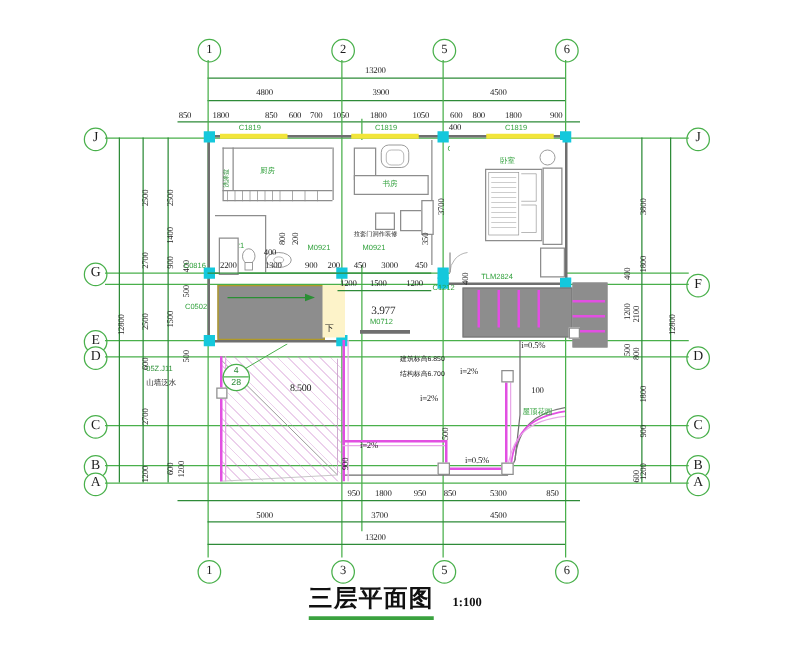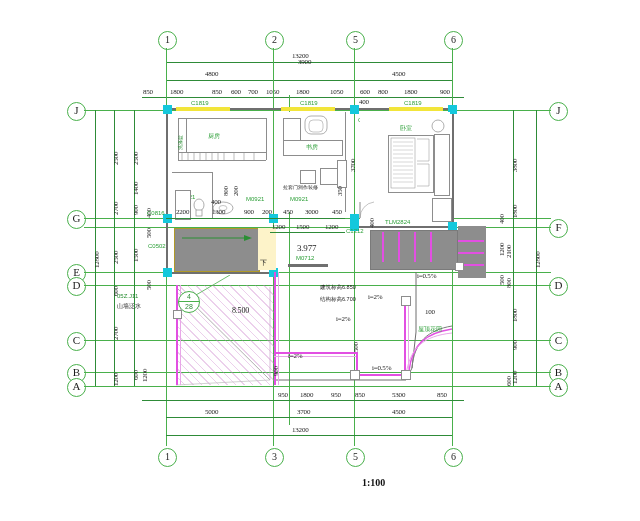--- a/index.html
+++ b/index.html
@@ -80,21 +80,21 @@
   <div class="gl v" style="left:166px;top:48px;height:12px;"></div>
   <div class="gl v" style="left:273px;top:48px;height:12px;"></div>
   <div class="gl v" style="left:354px;top:48px;height:12px;"></div>
   <div class="gl v" style="left:452px;top:48px;height:12px;"></div>
 
   <div class="dl h" style="left:166px;top:62px;width:286px;"></div>
   <div class="dt" style="left:292px;top:52px;">13200</div>
 
   <div class="dl h" style="left:166px;top:80px;width:286px;"></div>
   <div class="dt" style="left:205px;top:70px;">4800</div>
-  <div class="dt" style="left:298px;top:58px;">3900</div>
+  <div class="dt" style="left:298px;top:70px;">3900</div>
   <div class="dt" style="left:392px;top:70px;">4500</div>
 
   <div class="dl h" style="left:142px;top:97px;width:322px;"></div>
   <div class="dt" style="left:143px;top:88px;">850</div>
   <div class="dt" style="left:170px;top:88px;">1800</div>
   <div class="dt" style="left:212px;top:88px;">850</div>
   <div class="dt" style="left:231px;top:88px;">600</div>
   <div class="dt" style="left:248px;top:88px;">700</div>
   <div class="dt" style="left:266px;top:88px;">1050</div>
   <div class="dt" style="left:296px;top:88px;">1800</div>
@@ -413,15 +413,16 @@
   <div class="cnk" style="left:117px;top:302px;">山墙泛水</div>
   <div class="callout" style="left:178px;top:291px;">
     <span>4</span>
     <hr>
     <span>28</span>
   </div>
   <svg class="abs" style="left:196px;top:275px;" width="36" height="22">
     <line x1="0" y1="20" x2="34" y2="0" stroke="#49b04b" stroke-width=".8"></line>
   </svg>
 
+  <div id="title">三层平面图</div>
   <div id="scale">1:100</div>
 
 </div>
 
 </body></html>

